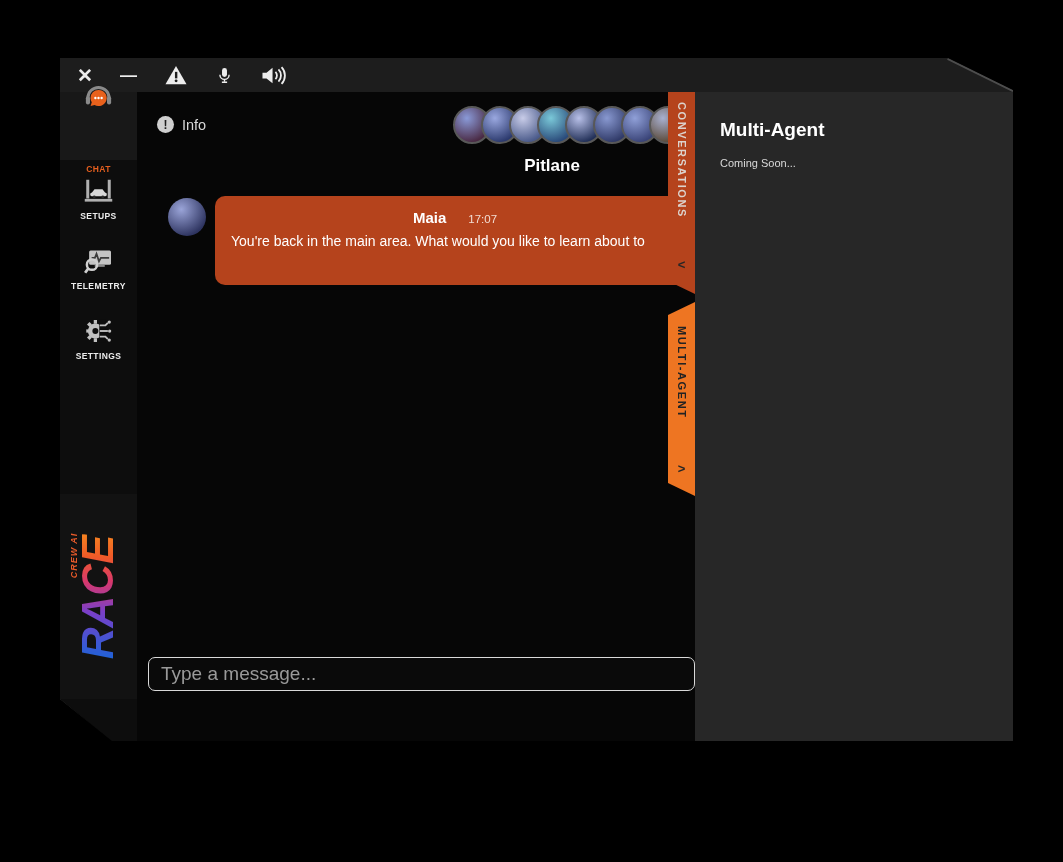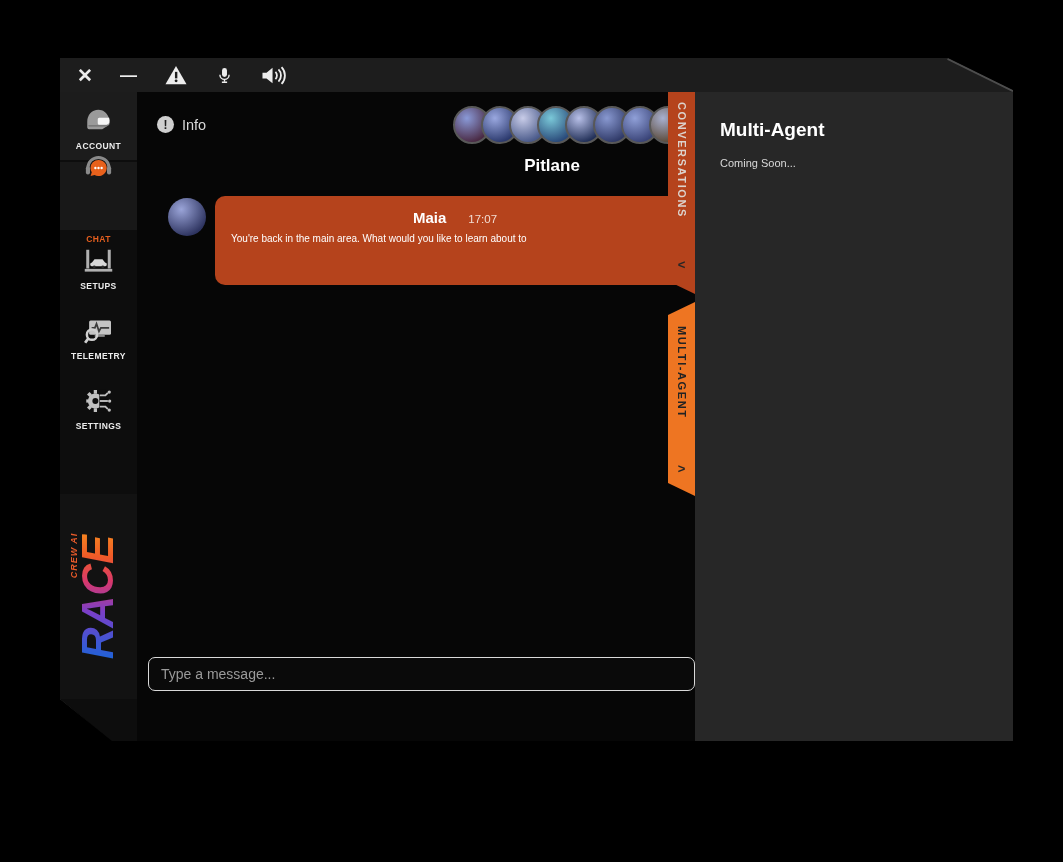--- a/index.html
+++ b/index.html
@@ -47,24 +47,24 @@
   .avatar { width:38px; height:38px; border-radius:50%; border:2px solid #585858; margin-left:-10px; }
   .chat-title { position:absolute; top:64px; right:24px; width:238px; text-align:center;
                 font-size:17px; font-weight:700; color:#fff; }
   .messages { flex:1; padding:2px 0 0 31px; }
   .msg-row { display:flex; align-items:flex-start; }
   .msg-avatar { width:38px; height:38px; border-radius:50%; flex:none; margin-right:9px; margin-top:2px; }
   .bubble { flex:1; border-radius:10px; padding:13px 16px; height:89px; overflow:hidden; }
   .msg-head { display:flex; align-items:baseline; gap:22px;justify-content:center; }
   .msg-sender { font-size:15px; font-weight:700; color:#fff; }
   .msg-time { font-size:11.5px; color:#f2ddd3; }
-  .msg-text { margin-top:7px; font-size:10px; color:#fff; white-space:nowrap; overflow:hidden; }
+  .msg-text { margin-top:7px; font-size:14px; color:#fff; white-space:nowrap; overflow:hidden; }
   .input-row { flex:none; padding-left:11px; margin-bottom:50px; }
   .chat-input { width:100%; height:34px; background:#0a0a0a; border:1.5px solid #d9d9d9;
-                border-radius:7px; padding:0 12px; font-size:14px; color:#e5e5e5; outline:none;
+                border-radius:7px; padding:0 12px; font-size:19px; color:#e5e5e5; outline:none;
                 font-family:"Liberation Sans", sans-serif; }
   .chat-input::placeholder { color:#9a9a9a; }
   
   .side-tab { position:absolute; right:0; width:27px; z-index:5; cursor:pointer; }
   .tab-conv { top:0; height:202px; clip-path:polygon(0 0,100% 0,100% 100%,0 calc(100% - 13px)); }
   .tab-multi { top:210px; height:194px; clip-path:polygon(0 13px,100% 0,100% 100%,0 calc(100% - 13px)); }
   .tab-label { writing-mode:vertical-rl; font-size:11px; letter-spacing:1.6px; font-weight:600;
                display:block; margin:0 auto; padding-top:10px; }
   .tab-conv .tab-label { color:#dcd3cd; }
   .tab-multi .tab-label { color:#232323; padding-top:24px; }
@@ -107,30 +107,20 @@
           <path d="M16 8.2a5.4 5.4 0 0 1 0 7.6" stroke="#ededed" stroke-width="1.9" fill="none"></path>
           <path d="M19.2 5.6a9.2 9.2 0 0 1 0 12.8" stroke="#ededed" stroke-width="1.9" fill="none"></path>
           <path d="M22.4 3.2a12.8 12.8 0 0 1 0 17.6" stroke="#ededed" stroke-width="1.9" fill="none"></path>
         </svg>
     </span>
   </div>
 
   <div class="main">
 
     <div class="sidebar">
-      <div class="nav-item first">
-        <span>
-          <svg viewBox="0 0 24 24" width="35" height="30">
-              <path d="M12 3C6.5 3 3 7.5 3 12.5V17c0 .8.6 1.5 1.4 1.5H15l5.6-3.6c.4-2 .4-4-.5-5.9C18.5 5.2 15.5 3 12 3z" fill="#9a9a9a"></path>
-              <path d="M12.6 9.4h7.9c.4 1.4.4 2.9.1 4.3l-2.1 1.3h-5.9c-.7 0-1.2-.5-1.2-1.2v-3.1c0-.7.5-1.3 1.2-1.3z" fill="#f5f5f5"></path>
-              <path d="M3.8 15.3h16.4l-1.6 1.1H4.2z" fill="#6e6e6e"></path>
-            </svg>
-        </span>
-        <span class="nav-label">ACCOUNT</span>
-      </div>
       <div class="nav-item active">
         <span>
           <svg viewBox="0 0 24 24" width="35" height="30">
               <path d="M3.5 12a8.5 8.5 0 0 1 17 0" fill="none" stroke="#8a8a8a" stroke-width="2.4"></path>
               <rect x="1.9" y="10.6" width="3.3" height="6.6" rx="1.6" fill="#8a8a8a"></rect>
               <rect x="18.8" y="10.6" width="3.3" height="6.6" rx="1.6" fill="#8a8a8a"></rect>
               <path d="M12 5.6a6.4 6.4 0 0 0-6.4 6.4c0 1.2.3 2.3 1 3.3l-.9 3.1 3.2-.9A6.4 6.4 0 1 0 12 5.6z" fill="#e8611c"></path>
               <circle cx="9.5" cy="12" r="0.95" fill="#fff"></circle>
               <circle cx="12" cy="12" r="0.95" fill="#fff"></circle>
               <circle cx="14.5" cy="12" r="0.95" fill="#fff"></circle>

